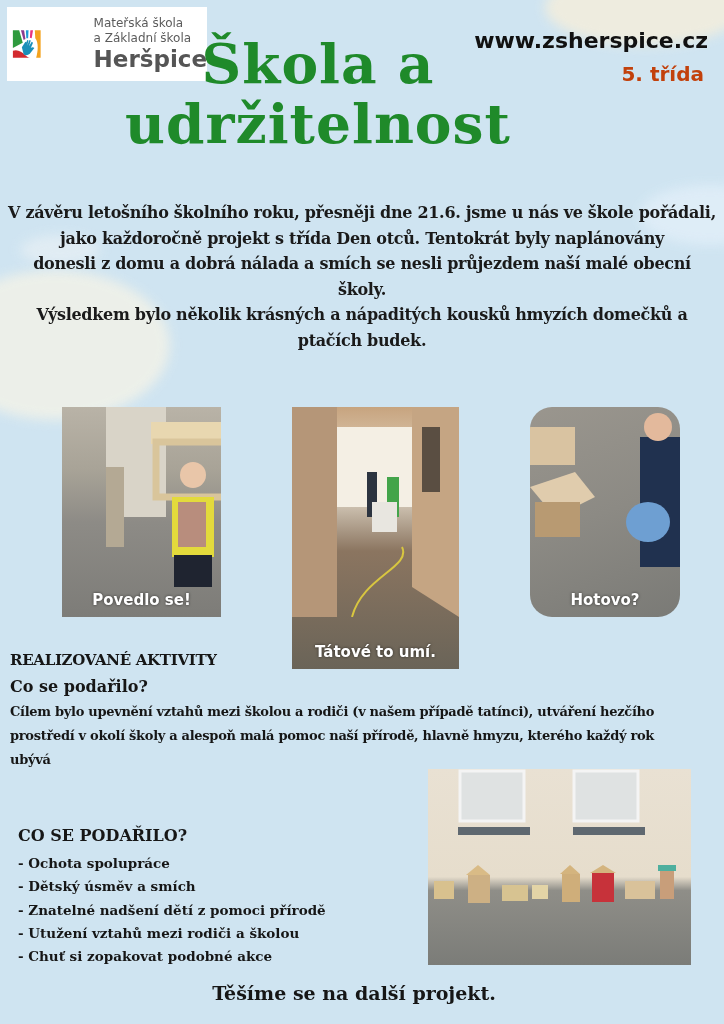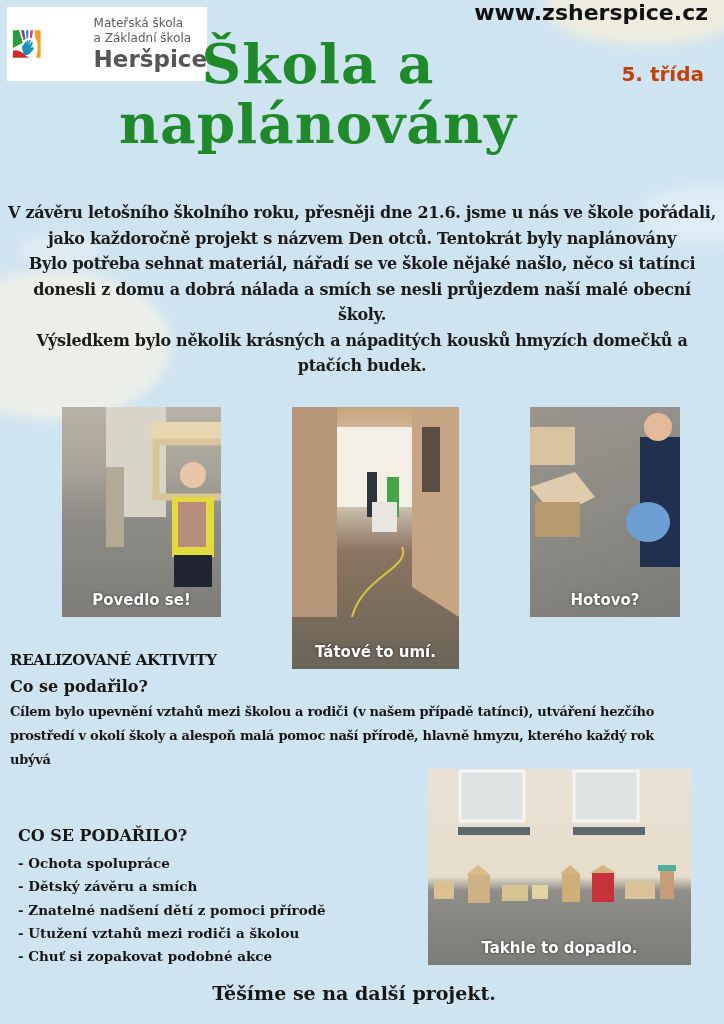--- a/index.html
+++ b/index.html
@@ -19,21 +19,21 @@
   .logo {
     position: absolute; left: 7px; top: 7px; width: 200px; height: 74px;
     background: #fff; display: flex; align-items: center; padding-left: 5px; gap: 44px;
   }
   .logo-mark { width: 66px; height: 66px; position: relative; }
   .logo-text { margin-left: 8px; font-family: "DejaVu Sans", sans-serif; color: #5b5b5b; }
   .logo-l1, .logo-l2 { font-size: 12px; line-height: 15px; }
   .logo-l3 { font-size: 23px; font-weight: bold; line-height: 26px; color: #555; }
 
   .website {
-    position: absolute; right: 16px; top: 0;
+    position: absolute; right: 16px; top: 28px;
     font-family: "DejaVu Sans", sans-serif; font-weight: bold; font-size: 22px; color: #111;
   }
   .grade {
     position: absolute; right: 20px; top: 62px;
     font-family: "DejaVu Sans", sans-serif; font-weight: bold; font-size: 20px; color: #c2410c;
   }
   .title {
     position: absolute; left: 0; width: 636px; top: 34px; text-align: center;
     font-family: "DejaVu Serif", serif; font-weight: bold; color: #1f8a2a;
     font-size: 55px; line-height: 60px; letter-spacing: 1px;
@@ -49,21 +49,21 @@
   .photo .cap {
     position: absolute; left: 0; right: 0; bottom: 8px; text-align: center;
     color: #fff; font-family: "DejaVu Sans", sans-serif; font-weight: bold; font-size: 15px;
     text-shadow: 0 0 3px rgba(0,0,0,.6);
   }
   .p1 { left: 62px; top: 407px; width: 159px; height: 210px;
         background: linear-gradient(180deg,#b9b3a7 0%,#a8a397 30%,#8d8b86 55%,#7d7c78 100%); padding-left: 44px; }
   .p2 { left: 292px; top: 407px; width: 167px; height: 262px;
         background: linear-gradient(180deg,#c7a47f 0%,#e9e2d3 30%,#8b7560 55%,#6a6458 100%); }
   .p3 { left: 530px; top: 407px; width: 150px; height: 210px;
-        background: linear-gradient(160deg,#9a968e 0%,#8c8a84 50%,#7a7a76 100%); }
+        background: linear-gradient(160deg,#9a968e 0%,#8c8a84 50%,#7a7a76 100%); border-radius: 22px; }
   .p4 { left: 428px; top: 769px; width: 263px; height: 196px;
         background: linear-gradient(180deg,#e9e1d3 0%,#e6ddcc 55%,#8f8e88 62%,#7b7c78 100%); }
 
   .section-h {
     position: absolute; left: 10px; top: 651px; font-size: 15px; font-weight: bold;
     font-family: "DejaVu Serif", serif; letter-spacing: -0.3px; text-align: center;
   }
   .section-sub {
     position: absolute; left: 10px; top: 677px; font-size: 16px; font-weight: bold;
     font-family: "DejaVu Serif", serif;
@@ -108,27 +108,26 @@
     <div class="logo-l2">a Základní škola</div>
     <div class="logo-l3">Heršpice</div>
   </div>
 </div>
 
 <div class="website">www.zsherspice.cz</div>
 <div class="grade">5. třída</div>
 
 <h1 class="title">
   <div>Škola a</div>
-  <div>naplánovány</div>
+  <div>udržitelnost</div>
 </h1>
 
 <div class="intro">
   <div>V závěru letošního školního roku, přesněji dne 21.6. jsme u nás ve škole pořádali,</div>
-  <div>jako každoročně projekt s názvem Den otců. Tentokrát byly naplánovány</div>
-  <div>Bylo potřeba sehnat materiál, nářadí se ve škole nějaké našlo, něco si tatínci</div>
+  <div>jako každoročně projekt s třída Den otců. Tentokrát byly naplánovány</div>
   <div>donesli z domu a dobrá nálada a smích se nesli průjezdem naší malé obecní školy.</div>
   <div>Výsledkem bylo několik krásných a nápaditých kousků hmyzích domečků a</div>
   <div>ptačích budek.</div>
 </div>
 
 <div class="photo p1">
   <svg width="159" height="210" viewBox="0 0 159 210">
     <rect x="0" y="0" width="60" height="110" fill="#d9d4c8"></rect>
     <rect x="130" y="45" width="28" height="45" fill="#3f8f5c"></rect>
     <rect x="45" y="15" width="85" height="22" fill="#e8d7b0"></rect>
@@ -172,21 +171,21 @@
 <div class="section-sub">Co se podařilo?</div>
 <div class="section-body">
   <div>Cílem bylo upevnění vztahů mezi školou a rodiči (v našem případě tatínci), utváření hezčího</div>
   <div>prostředí v okolí školy a alespoň malá pomoc naší přírodě, hlavně hmyzu, kterého každý rok</div>
   <div>ubývá</div>
 </div>
 
 <div class="list-h">CO SE PODAŘILO?</div>
 <ul class="list">
   <li>- Ochota spolupráce</li>
-  <li>- Dětský závěru a smích</li>
+  <li>- Dětský úsměv a smích</li>
   <li>- Znatelné nadšení dětí z pomoci přírodě</li>
   <li>- Utužení vztahů mezi rodiči a školou</li>
   <li>- Chuť si zopakovat podobné akce</li>
 </ul>
 
 <div class="photo p4">
   <svg width="263" height="196" viewBox="0 0 263 196">
     <rect x="32" y="2" width="64" height="50" fill="#dfe2e2" stroke="#f4f4f4" stroke-width="3"></rect>
     <rect x="146" y="2" width="64" height="50" fill="#dfe2e2" stroke="#f4f4f4" stroke-width="3"></rect>
     <rect x="30" y="58" width="72" height="8" fill="#5f6870"></rect>
@@ -197,16 +196,15 @@
     <rect x="74" y="116" width="26" height="16" fill="#d7c391"></rect>
     <rect x="104" y="116" width="16" height="14" fill="#e3d4a6"></rect>
     <polygon points="132,105 142,96 152,105" fill="#d4b47e"></polygon>
     <rect x="134" y="105" width="18" height="28" fill="#cfae7a"></rect>
     <polygon points="162,104 175,96 188,104" fill="#d4b47e"></polygon>
     <rect x="164" y="104" width="22" height="29" fill="#c7323a"></rect>
     <rect x="197" y="112" width="30" height="18" fill="#d9c29a"></rect>
     <rect x="232" y="100" width="14" height="30" fill="#c89e7a"></rect>
     <rect x="230" y="96" width="18" height="6" fill="#4eaf9e"></rect>
   </svg>
-  <div class="cap">Takhle to dopadlo.</div>
 </div>
 
 <div class="footer">Těšíme se na další projekt.</div>
 
 </body></html>

